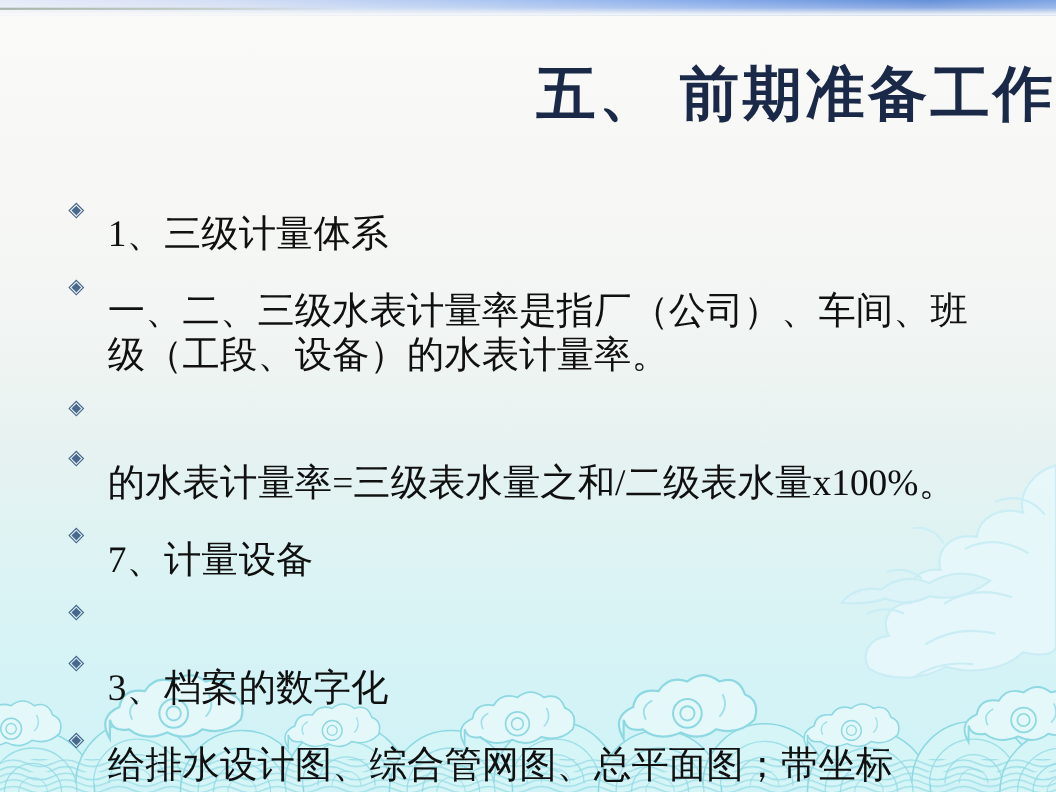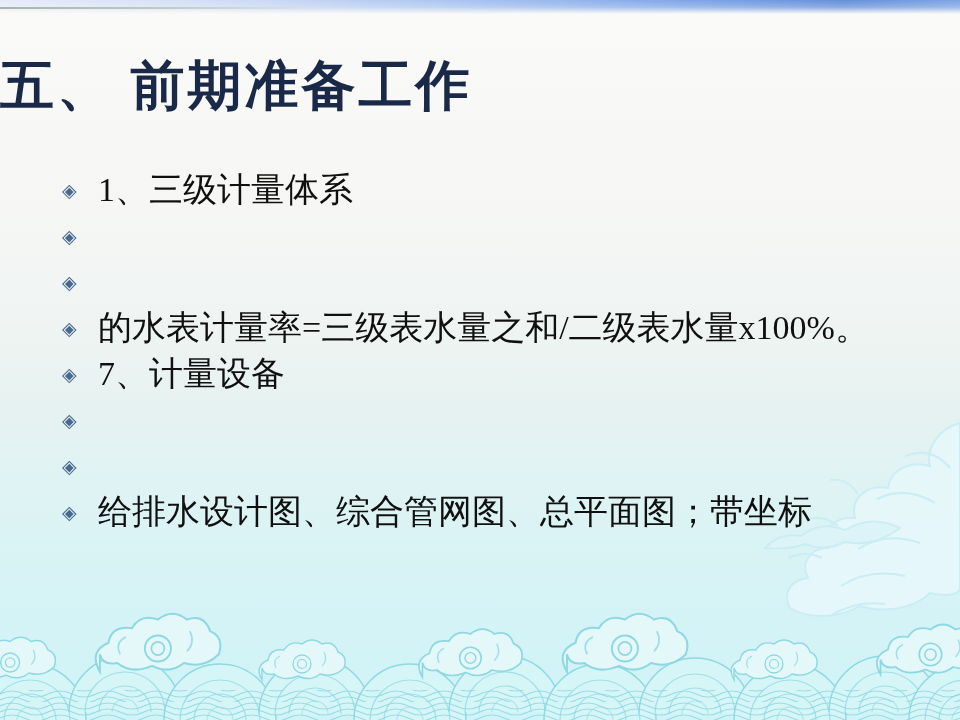--- a/index.html
+++ b/index.html
@@ -21,35 +21,35 @@
                rgba(250,250,248,.25) 50%,#fafaf8 100%);
   }
   .top-line{
     position:absolute;top:7px;left:0;width:318px;height:2px;z-index:2;
     background:linear-gradient(90deg,#9cab9e 0%,#bac7bc 55%,rgba(186,199,188,0) 100%);
     opacity:.85;
   }
   
   .title{
     position:absolute;top:50px;left:0;width:100%;margin:0;
-    text-align:left;font-size:54px;font-weight:900;letter-spacing:3px;
+    text-align:right;font-size:54px;font-weight:900;letter-spacing:3px;
     color:#1a2947;z-index:3;
   }
   
   .content{position:absolute;top:170px;left:62px;width:872px;z-index:3;}
   .content ul{list-style:none;margin:0;padding:0;}
   .content li{
     display:flex;align-items:flex-start;margin:0 0 6px 0;
     font-size:34px;line-height:40px;color:#101010;
   }
   .content .bullet{
     flex:0 0 36px;font-size:19px;line-height:40px;color:#48688e;
     font-family:"DejaVu Sans",sans-serif;
   }
-  .content .txt{white-space:pre-wrap;}
+  .content .txt{white-space:pre-wrap;margin-top:24px;}
   
   .wave-band,.splash{position:absolute;pointer-events:none;}
   .wave-band{left:0;bottom:0;z-index:1;}
   .splash{right:0;bottom:72px;z-index:0;}
 </style>
 </head>
 <body>
 
 <div class="slide">
 
@@ -60,20 +60,22 @@
 
   <div class="content">
     <ul>
     <li>
       <span class="bullet">◈</span>
       <span class="txt">1、三级计量体系</span>
     </li>
 
     <li>
       <span class="bullet">◈</span>
+      <span class="txt">一、二、三级水表计量率是指厂（公司）、车间、班
+级（工段、设备）的水表计量率。</span>
     </li>
 
     <li>
       <span class="bullet">◈</span>
     </li>
 
     <li>
       <span class="bullet">◈</span>
       <span class="txt">的水表计量率=三级表水量之和/二级表水量x100%。</span>
     </li>
@@ -83,20 +85,21 @@
       <span class="bullet">◈</span>
       <span class="txt">7、计量设备</span>
     </li>
 
     <li>
       <span class="bullet">◈</span>
     </li>
 
     <li>
       <span class="bullet">◈</span>
+      <span class="txt">3、档案的数字化</span>
     </li>
 
     <li>
       <span class="bullet">◈</span>
       <span class="txt">给排水设计图、综合管网图、总平面图；带坐标</span>
     </li>
   </ul>
   </div>
 
   <svg class="splash" width="310" height="240" viewBox="0 0 310 240">

